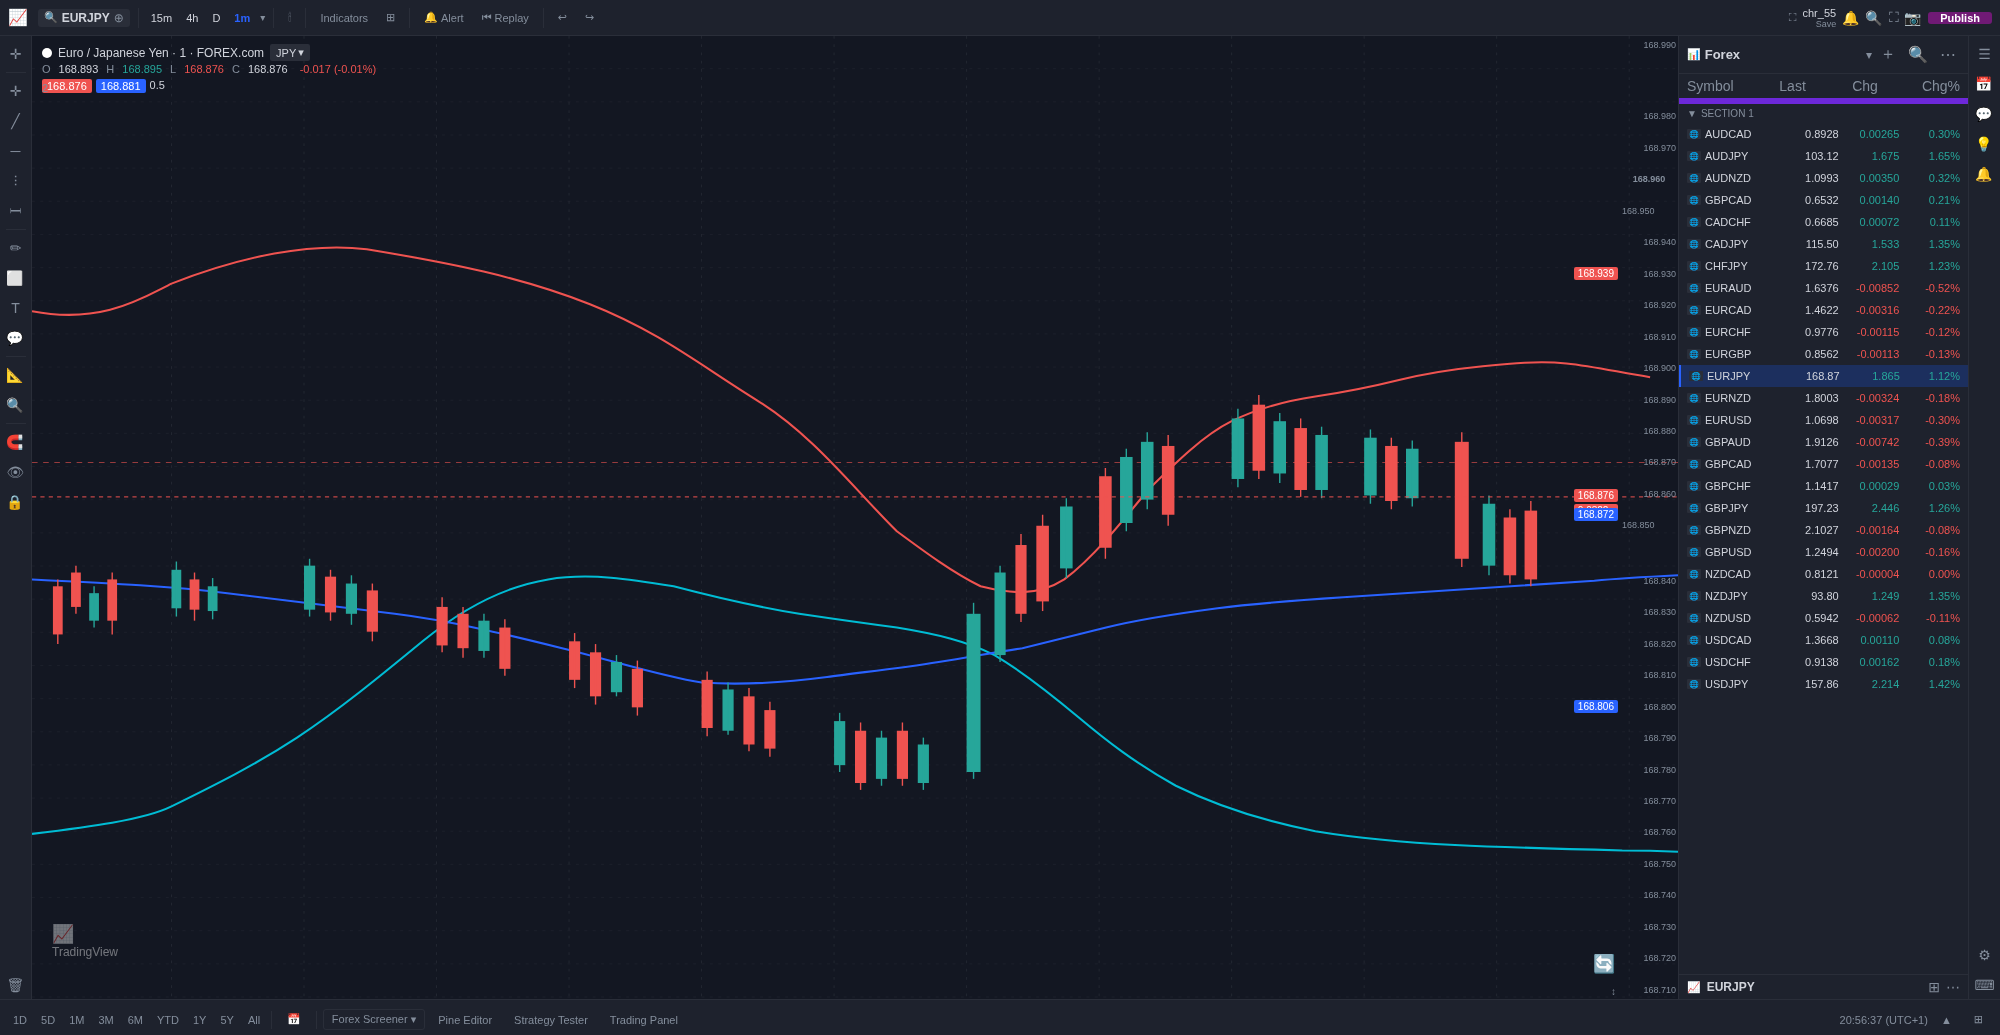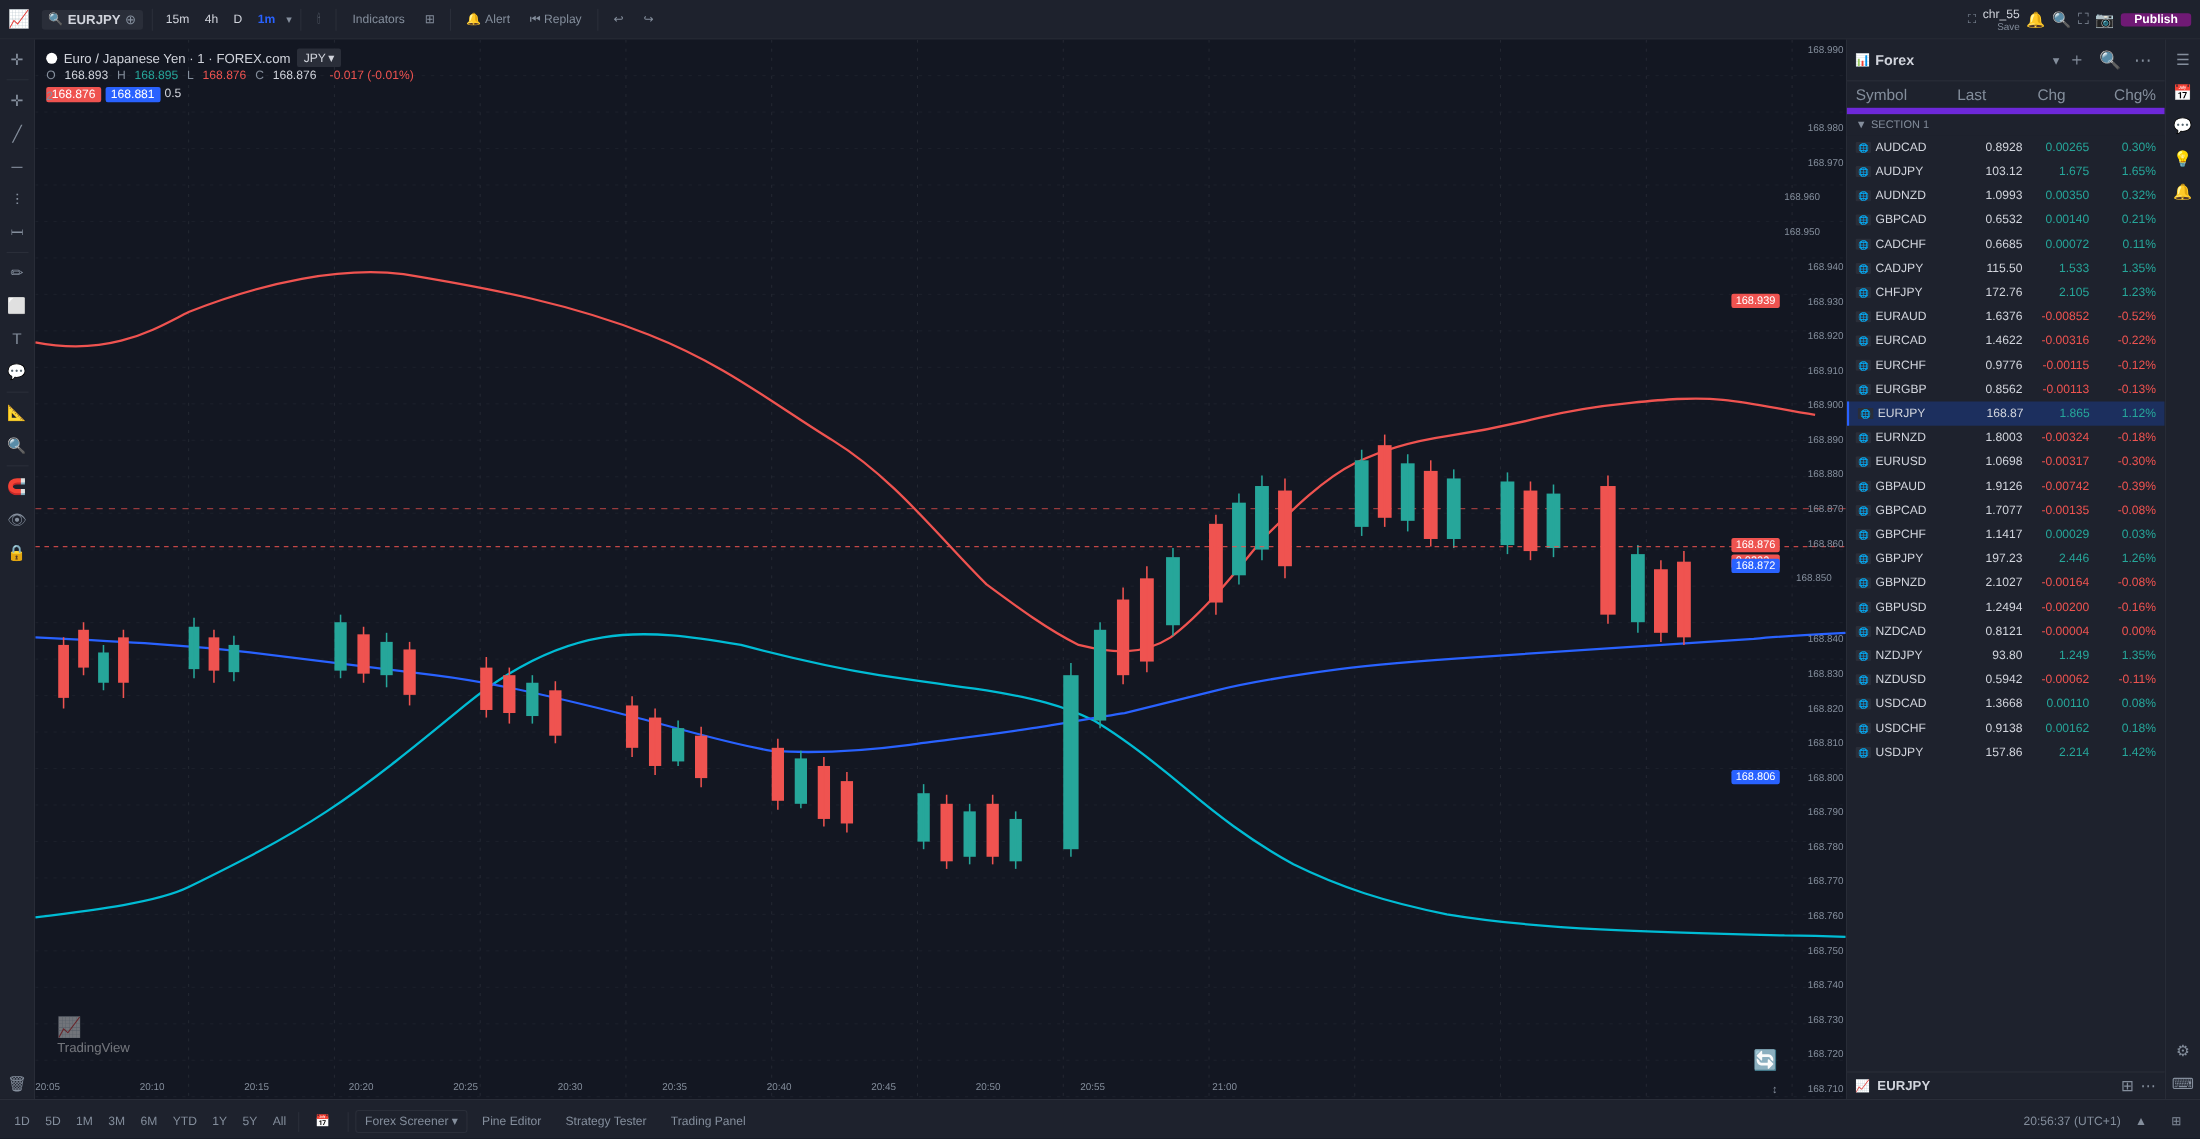--- a/index.html
+++ b/index.html
@@ -469,32 +469,32 @@
       </g>
 
       <line x1="0" y1="335" x2="1180" y2="335" stroke="#ef5350" stroke-width="0.8" stroke-dasharray="3,3" opacity="0.8"></line>
     </svg>
 
     
     <div style="position:absolute;top:0;right:0;width:58px;height:100%;display:flex;flex-direction:column;justify-content:space-between;padding:4px 2px;">
       <span style="font-size:9px;color:#848e9c;text-align:right;">168.990</span>
       <span style="font-size:9px;color:#848e9c;text-align:right;margin-top:40px;">168.980</span>
       <span style="font-size:9px;color:#848e9c;text-align:right;">168.970</span>
-      <span style="font-size:9px;color:#848e9c;text-align:left;">168.960</span>
+      <span style="font-size:9px;color:#848e9c;text-align:center;font-weight:bold;">168.960</span>
       <span style="font-size:9px;color:#848e9c;">168.950</span>
       <span style="font-size:9px;color:#848e9c;text-align:right;">168.940</span>
       <span style="font-size:9px;color:#848e9c;text-align:right;">168.930</span>
       <span style="font-size:9px;color:#848e9c;text-align:right;">168.920</span>
       <span style="font-size:9px;color:#848e9c;text-align:right;">168.910</span>
       <span style="font-size:9px;color:#848e9c;text-align:right;">168.900</span>
       <span style="font-size:9px;color:#848e9c;text-align:right;">168.890</span>
       <span style="font-size:9px;color:#848e9c;text-align:right;">168.880</span>
       <span style="font-size:9px;color:#848e9c;text-align:right;">168.870</span>
       <span style="font-size:9px;color:#848e9c;text-align:right;">168.860</span>
-      <span style="font-size:9px;color:#848e9c;text-align:center;">168.850</span>
+      <span style="font-size:9px;color:#848e9c;text-align:left;">168.850</span>
       <span style="font-size:9px;color:#848e9c;text-align:right;margin-top:24px;">168.840</span>
       <span style="font-size:9px;color:#848e9c;text-align:right;">168.830</span>
       <span style="font-size:9px;color:#848e9c;text-align:right;">168.820</span>
       <span style="font-size:9px;color:#848e9c;text-align:right;">168.810</span>
       <span style="font-size:9px;color:#848e9c;text-align:right;">168.800</span>
       <span style="font-size:9px;color:#848e9c;text-align:right;">168.790</span>
       <span style="font-size:9px;color:#848e9c;text-align:right;">168.780</span>
       <span style="font-size:9px;color:#848e9c;text-align:right;">168.770</span>
       <span style="font-size:9px;color:#848e9c;text-align:right;">168.760</span>
       <span style="font-size:9px;color:#848e9c;text-align:right;">168.750</span>
@@ -526,34 +526,20 @@
       <div class="watermark-tv">📈</div>
       <div class="watermark-sub">TradingView</div>
     </div>
 
     
     <div style="position:absolute;bottom:24px;right:62px;">
       <span style="font-size:18px;color:#848e9c;">🔄</span>
     </div>
 
     
-    <div style="position:absolute;bottom:0;left:0;right:60px;height:22px;display:flex;align-items:center;">
-      <span style="position:absolute;left:0px;font-size:9px;color:#848e9c;">20:05</span>
-      <span style="position:absolute;left:95px;font-size:9px;color:#848e9c;">20:10</span>
-      <span style="position:absolute;left:190px;font-size:9px;color:#848e9c;">20:15</span>
-      <span style="position:absolute;left:285px;font-size:9px;color:#848e9c;">20:20</span>
-      <span style="position:absolute;left:380px;font-size:9px;color:#848e9c;">20:25</span>
-      <span style="position:absolute;left:475px;font-size:9px;color:#848e9c;">20:30</span>
-      <span style="position:absolute;left:570px;font-size:9px;color:#848e9c;">20:35</span>
-      <span style="position:absolute;left:665px;font-size:9px;color:#848e9c;">20:40</span>
-      <span style="position:absolute;left:760px;font-size:9px;color:#848e9c;">20:45</span>
-      <span style="position:absolute;left:855px;font-size:9px;color:#848e9c;">20:50</span>
-      <span style="position:absolute;left:950px;font-size:9px;color:#848e9c;">20:55</span>
-      <span style="position:absolute;left:1070px;font-size:9px;color:#848e9c;">21:00</span>
-    </div>
 
     
     <div style="position:absolute;bottom:2px;right:62px;">
       <span style="font-size:10px;color:#848e9c;">↕</span>
     </div>
   </div>
 
   <div id="right-panel">
 
     <div class="watchlist-header">

